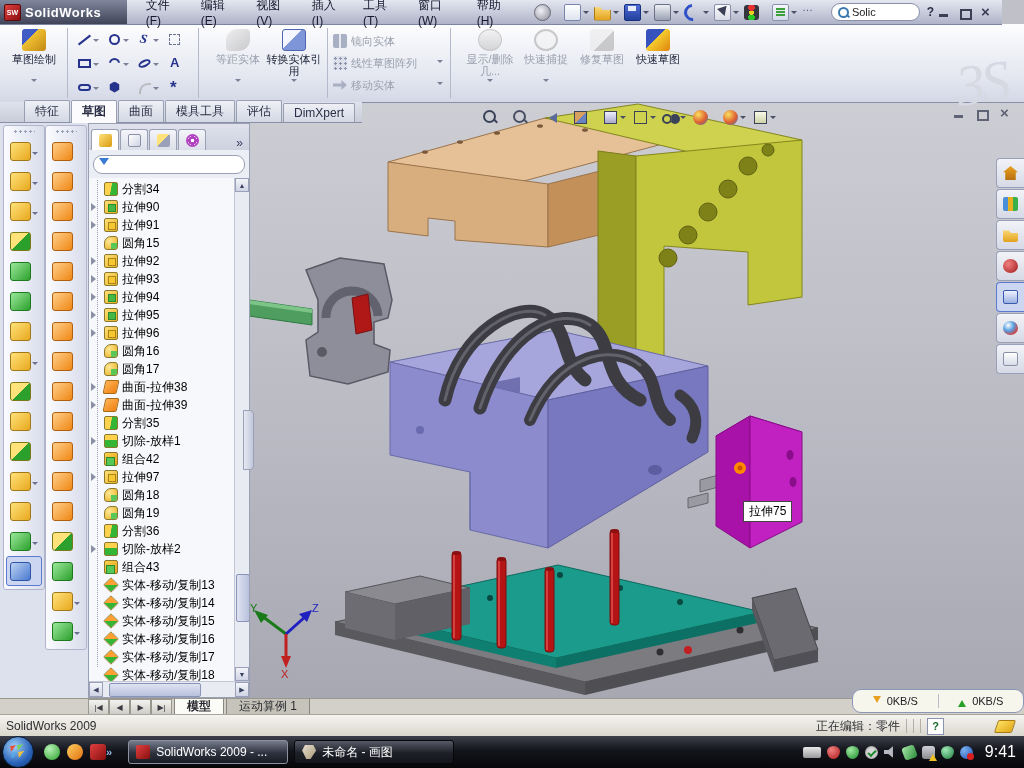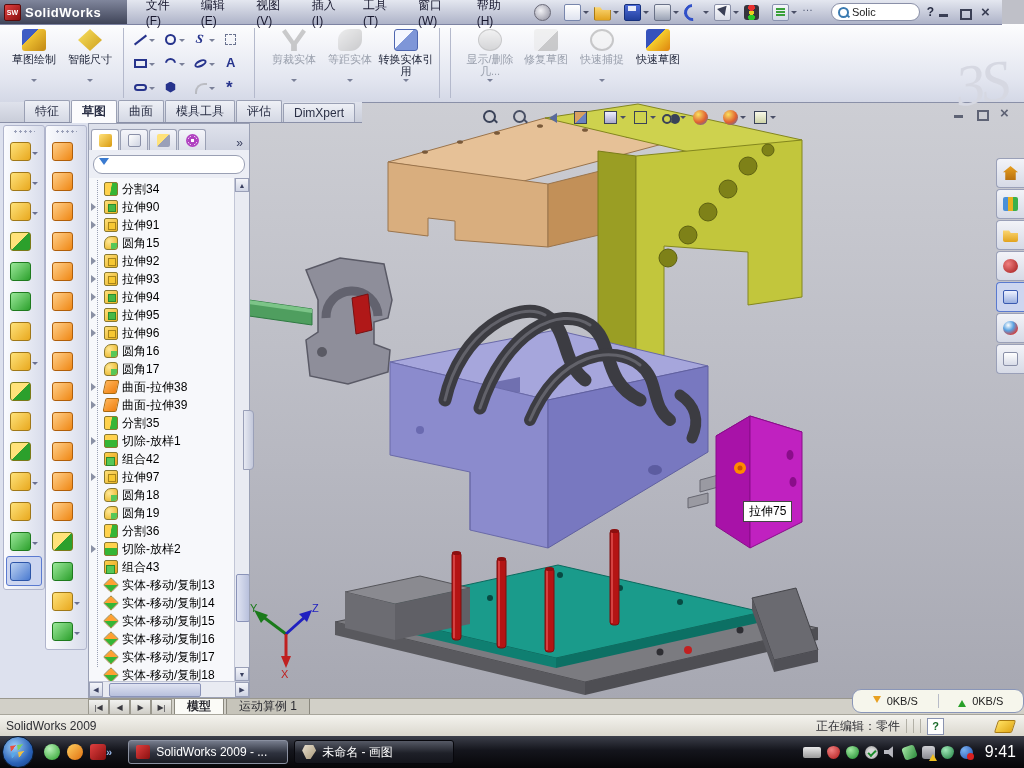--- a/index.html
+++ b/index.html
@@ -313,25 +313,20 @@
 
 <div class="abs ribbon">
   <div class="rib-inner">
 
       <div class="rbtn">
         <span class="ric sketch"></span>
         <span class="rlabel">草图绘制</span>
         <span class="caret"></span>
       </div>
 
-      <div class="rbtn">
-        <span class="ric smart-dimension"></span>
-        <span class="rlabel">智能尺寸</span>
-        <span class="caret"></span>
-      </div>
     </div>
   <div class="rdivider"></div>
   <div class="sketch-grid">
 
       <span class="sgcell">
         <span class="sgi line"></span>
         <span class="dd caret" style="margin-top:6px"></span>
       </span>
 
       <span class="sgcell">
@@ -385,58 +380,73 @@
       </span>
 
       <span class="sgcell">
         <span class="sgi point"></span>
         <span class="dd caret" style="margin-top: 6px; visibility: hidden;"></span>
       </span>
     </div>
   <div class="rdivider"></div>
   <div class="rib-inner">
 
-      <div class="rbtn disabled">
-        <span class="ric trim"></span>
-        <span class="rlabel">剪裁实体</span>
-        <span class="caret"></span>
-      </div>
 
       <div class="rbtn disabled">
         <span class="ric offset-entities"></span>
         <span class="rlabel">等距实体</span>
         <span class="caret"></span>
       </div>
 
       <div class="rbtn">
         <span class="ric convert-entities"></span>
         <span class="rlabel">转换实体引用</span>
         <span class="caret"></span>
       </div>
     </div>
   <div class="rdivider"></div>
+  <div class="rrows" style="width:112px">
+
+      <div class="rrow disabled">
+        <span class="rricon mirror"></span>
+        <span>镜向实体</span>
+        <span class="caret" style="visibility: hidden;"></span>
+      </div>
+
+      <div class="rrow disabled">
+        <span class="rricon linear-pattern"></span>
+        <span>线性草图阵列</span>
+        <span class="caret"></span>
+      </div>
+
+      <div class="rrow disabled">
+        <span class="rricon move-entities"></span>
+        <span>移动实体</span>
+        <span class="caret"></span>
+      </div>
+    </div>
   <div class="rdivider"></div>
   <div class="rib-inner">
 
       <div class="rbtn disabled">
         <span class="ric display-relations"></span>
         <span class="rlabel">显示/删除几...</span>
         <span class="caret"></span>
       </div>
 
       <div class="rbtn disabled">
+        <span class="ric quick-snaps"></span>
+        <span class="rlabel">快速捕捉</span>
+        <span class="caret"></span>
+      </div>
+
+      <div class="rbtn disabled">
         <span class="ric repair-sketch"></span>
         <span class="rlabel">修复草图</span>
         <span class="caret" style="visibility: hidden;"></span>
-      </div>
-
-      <div class="rbtn disabled">
-        <span class="ric quick-snaps"></span>
-        <span class="rlabel">快速捕捉</span>
-        <span class="caret"></span>
       </div>
 
       <div class="rbtn">
         <span class="ric rapid-sketch"></span>
         <span class="rlabel">快速草图</span>
         <span class="caret" style="visibility: hidden;"></span>
       </div>
     </div>
   <span class="watermark">3S</span>
 </div>

